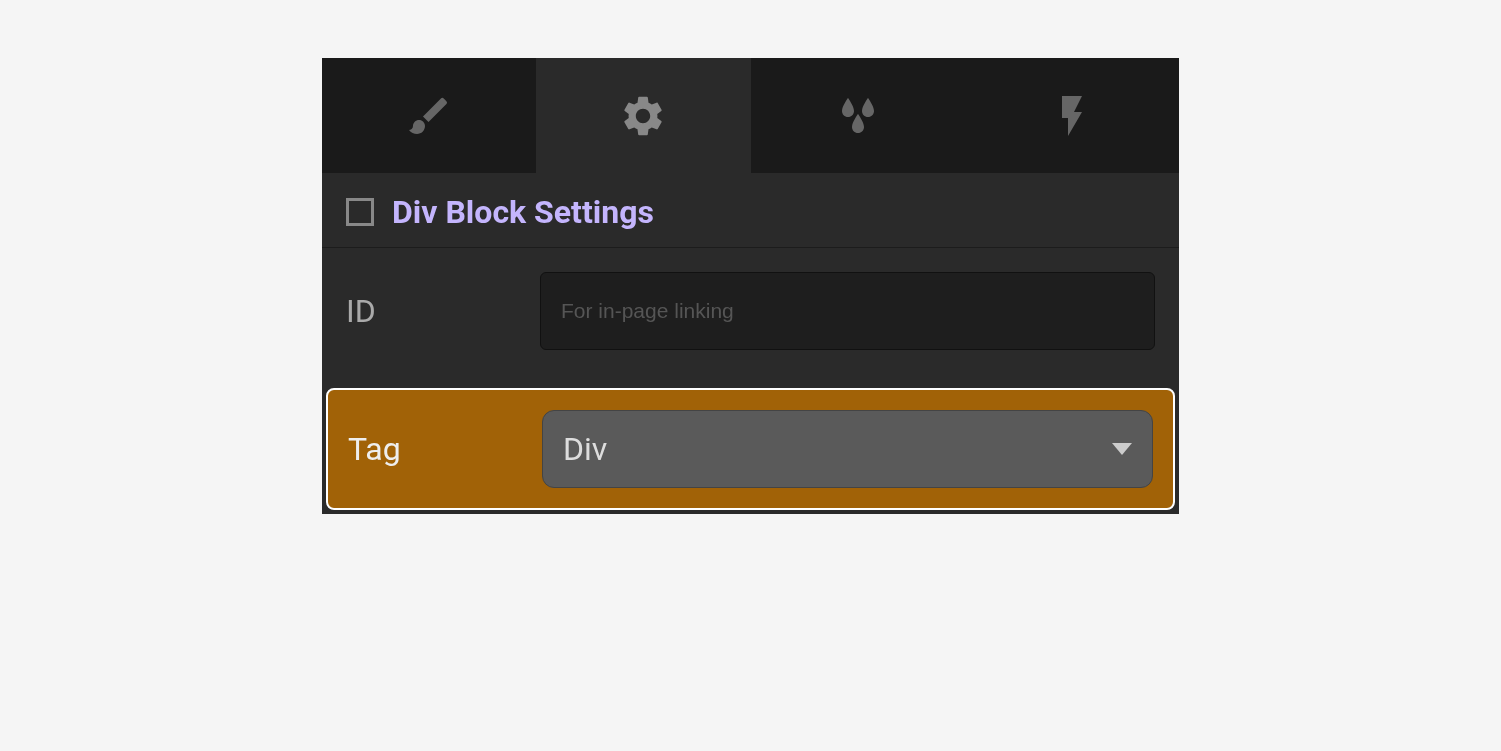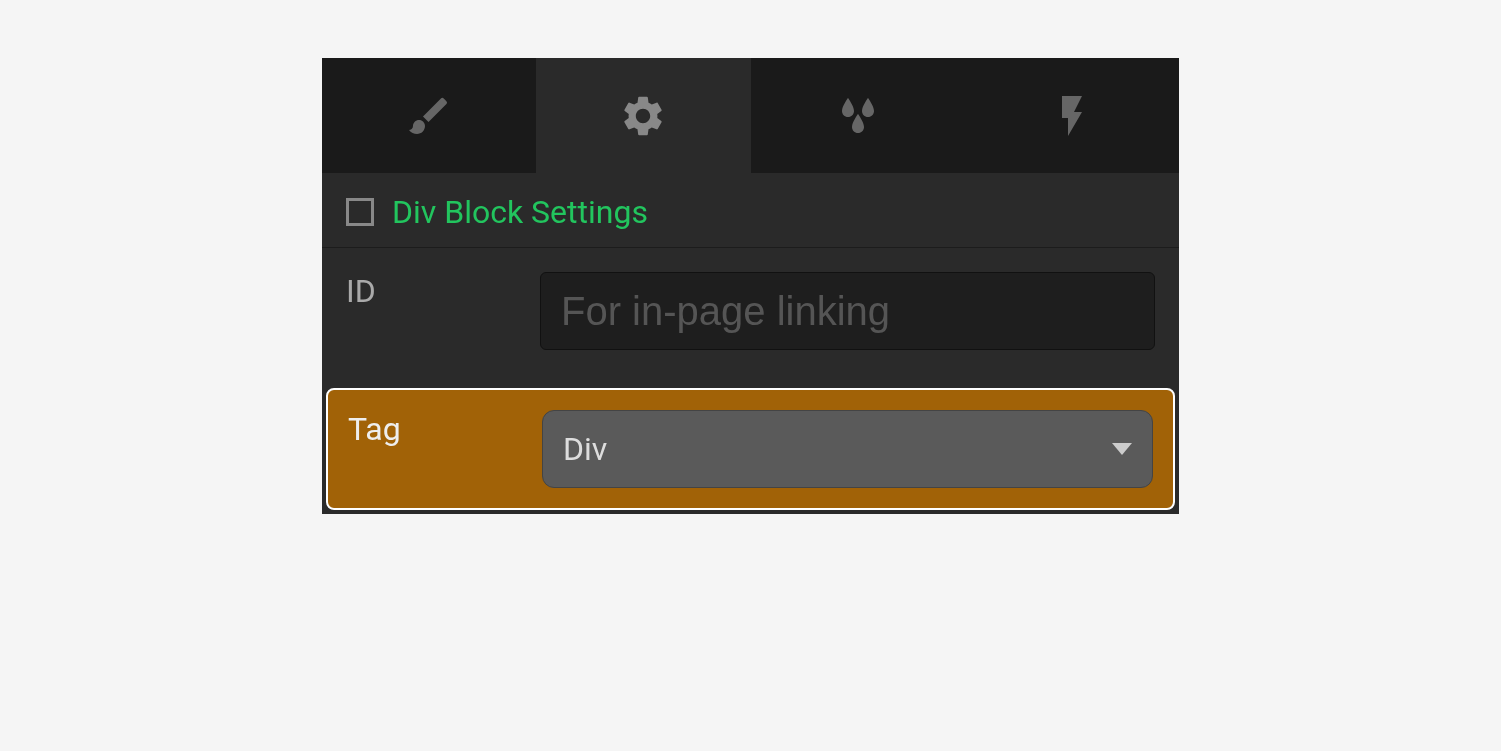--- a/index.html
+++ b/index.html
@@ -62,23 +62,23 @@
       gap: 18px;
     }
     
     .header-icon {
       width: 28px;
       height: 28px;
       border: 3px solid #888;
     }
     
     .header-title {
-      color: #22c55e;
-      font-size: 32px;
-      font-weight: 400;
+      color: #c4b5fd;
+      font-size: 32px;
+      font-weight: 700;
     }
     
     .create-button {
       margin: 8px 24px 24px 24px;
       background: #3a3a3a;
       border: none;
       border-radius: 6px;
       height: 78px;
       display: flex;
       align-items: center;
@@ -99,21 +99,21 @@
       font-weight: 400;
     }
     
     .divider {
       height: 1px;
       background: #1c1c1c;
     }
     
     .field-row {
       display: flex;
-      align-items: flex-start;
+      align-items: center;
       padding: 24px 24px;
       gap: 24px;
     }
     
     .field-row.highlighted {
       border: 2px solid #fff;
       border-radius: 8px;
       margin: 14px 4px 4px 4px;
       padding: 20px 20px;
       background: #a16207;
@@ -131,21 +131,21 @@
     }
     
     .field-input {
       flex: 1;
       background: #1e1e1e;
       border: 1px solid #111;
       border-radius: 6px;
       height: 78px;
       padding: 0 20px;
       color: #eab308;
-      font-size: 40px;
+      font-size: 21px;
       outline: none;
     }
     
     .field-input::placeholder {
       color: #555;
     }
     
     .field-select {
       flex: 1;
       background: #5a5a5a;

